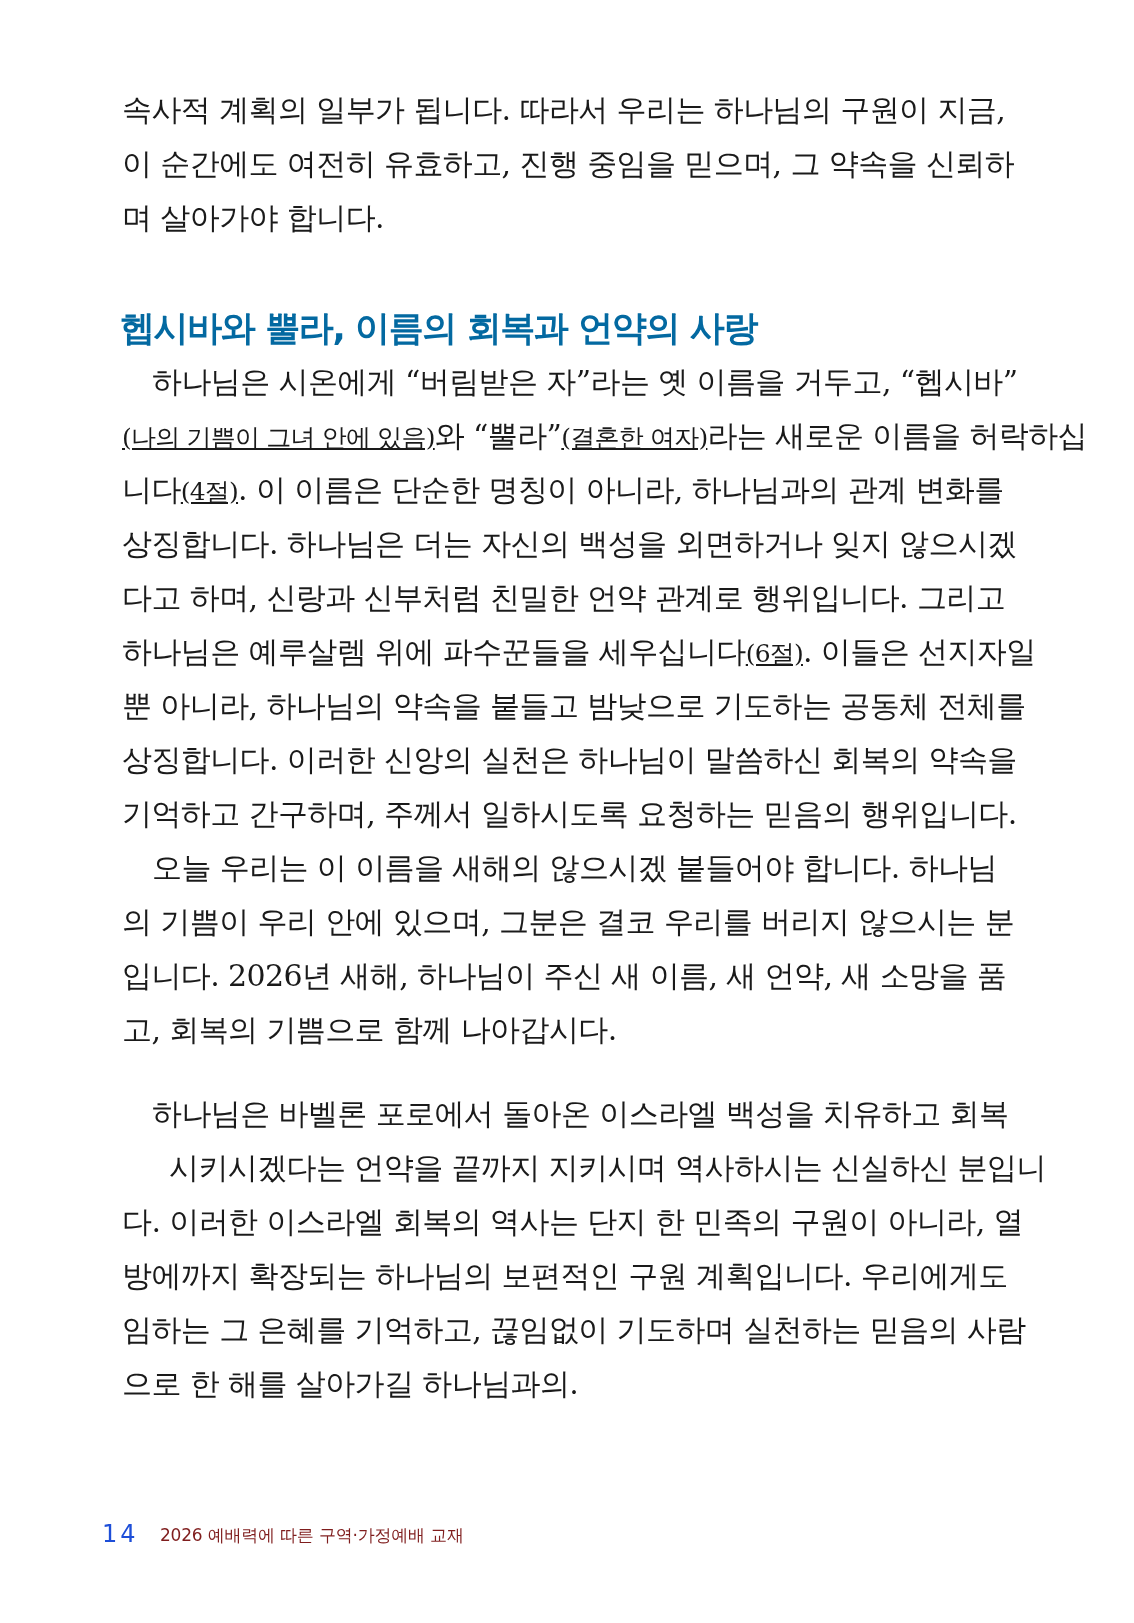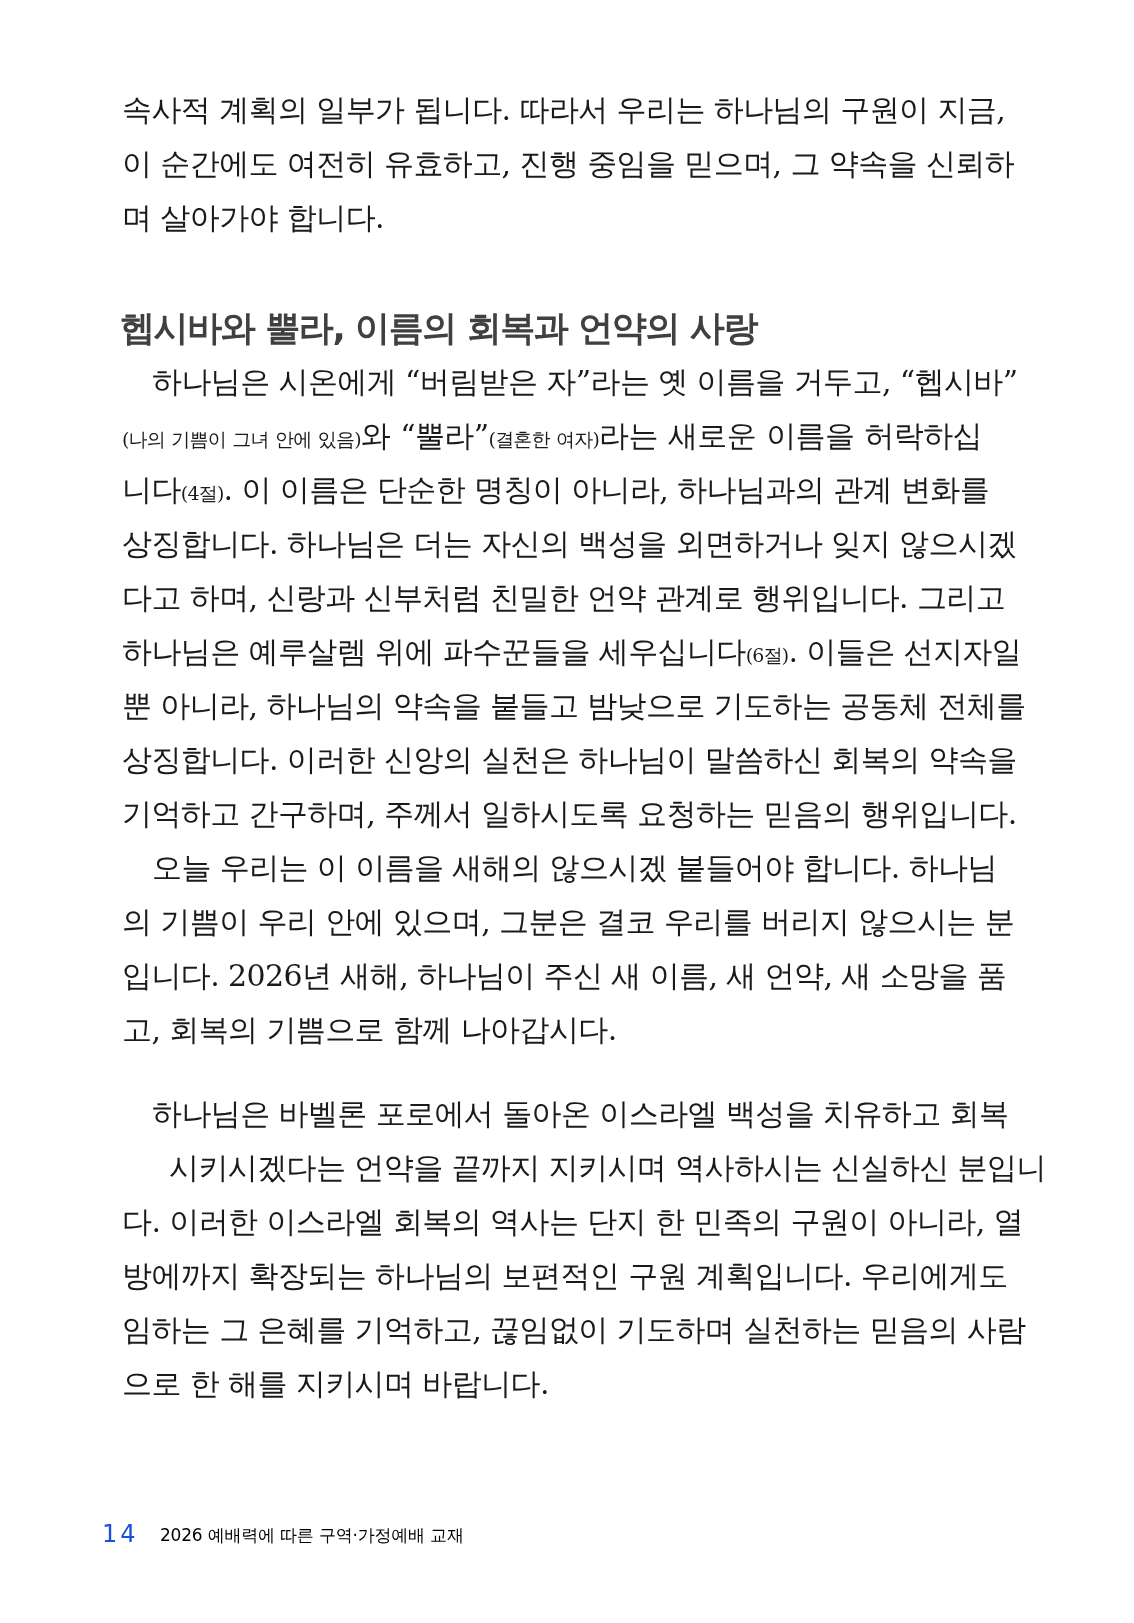--- a/index.html
+++ b/index.html
@@ -34,51 +34,52 @@
       overflow: visible;
     }
     .line.last {
       text-align-last: left;
     }
     .line.indent {
       left: 152px;
       width: 830px;
     }
     .small {
-      font-size: 19px;
+      font-size: 25px;
       letter-spacing: -0.8px;
+      text-decoration: underline;
     }
     .heading {
       position: absolute;
       left: 120px;
       top: 306px;
       font-family: "DejaVu Sans", "Liberation Sans", sans-serif;
       font-weight: bold;
       font-size: 35px;
       line-height: 44px;
-      color: #404040;
+      color: #0369a1;
       letter-spacing: -1.4px;
       white-space: nowrap;
     }
     .footer-num {
       position: absolute;
       left: 102px;
       top: 1520px;
       font-family: "DejaVu Sans", "Liberation Sans", sans-serif;
       font-size: 24px;
       color: #1d4ed8;
       letter-spacing: 3px;
     }
     .footer-title {
       position: absolute;
       left: 160px;
       top: 1524px;
       font-family: "DejaVu Sans", "Liberation Sans", sans-serif;
       font-size: 17px;
-      color: #000000;
+      color: #7f1d1d;
       letter-spacing: -0.2px;
       white-space: nowrap;
     }
   </style>
 </head>
 <body>
 
 <div class="page">
 
   <div>
@@ -107,19 +108,19 @@
     <div class="line" style="top:956px;">입니다. 2026년 새해, 하나님이 주신 새 이름, 새 언약, 새 소망을 품</div>
     <div class="line last" style="top:1010px;">고, 회복의 기쁨으로 함께 나아갑시다.</div>
   </div>
 
   <div>
     <div class="line indent" style="top:1094px;">하나님은 바벨론 포로에서 돌아온 이스라엘 백성을 치유하고 회복</div>
     <div class="line" style="top:1148px;margin-left:47px;">시키시겠다는 언약을 끝까지 지키시며 역사하시는 신실하신 분입니</div>
     <div class="line" style="top:1202px;">다. 이러한 이스라엘 회복의 역사는 단지 한 민족의 구원이 아니라, 열</div>
     <div class="line" style="top:1256px;">방에까지 확장되는 하나님의 보편적인 구원 계획입니다. 우리에게도</div>
     <div class="line" style="top:1310px;">임하는 그 은혜를 기억하고, 끊임없이 기도하며 실천하는 믿음의 사람</div>
-    <div class="line last" style="top:1364px;">으로 한 해를 지키시며 바랍니다.</div>
+    <div class="line last" style="top:1364px;">으로 한 해를 살아가길 하나님과의.</div>
   </div>
 
   <div class="footer-num">14</div>
   <div class="footer-title">2026 예배력에 따른 구역·가정예배 교재</div>
 
 </div>
 
 </body></html>

